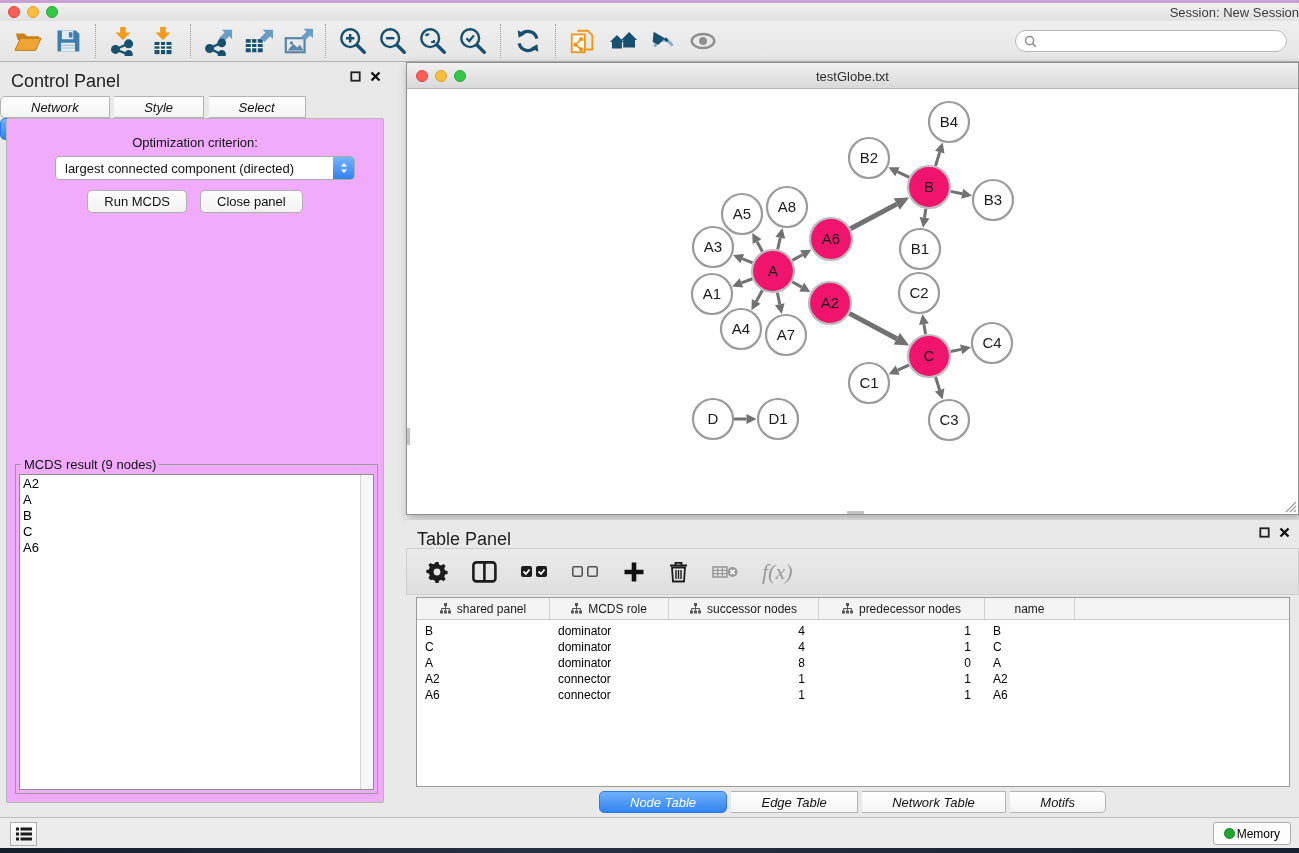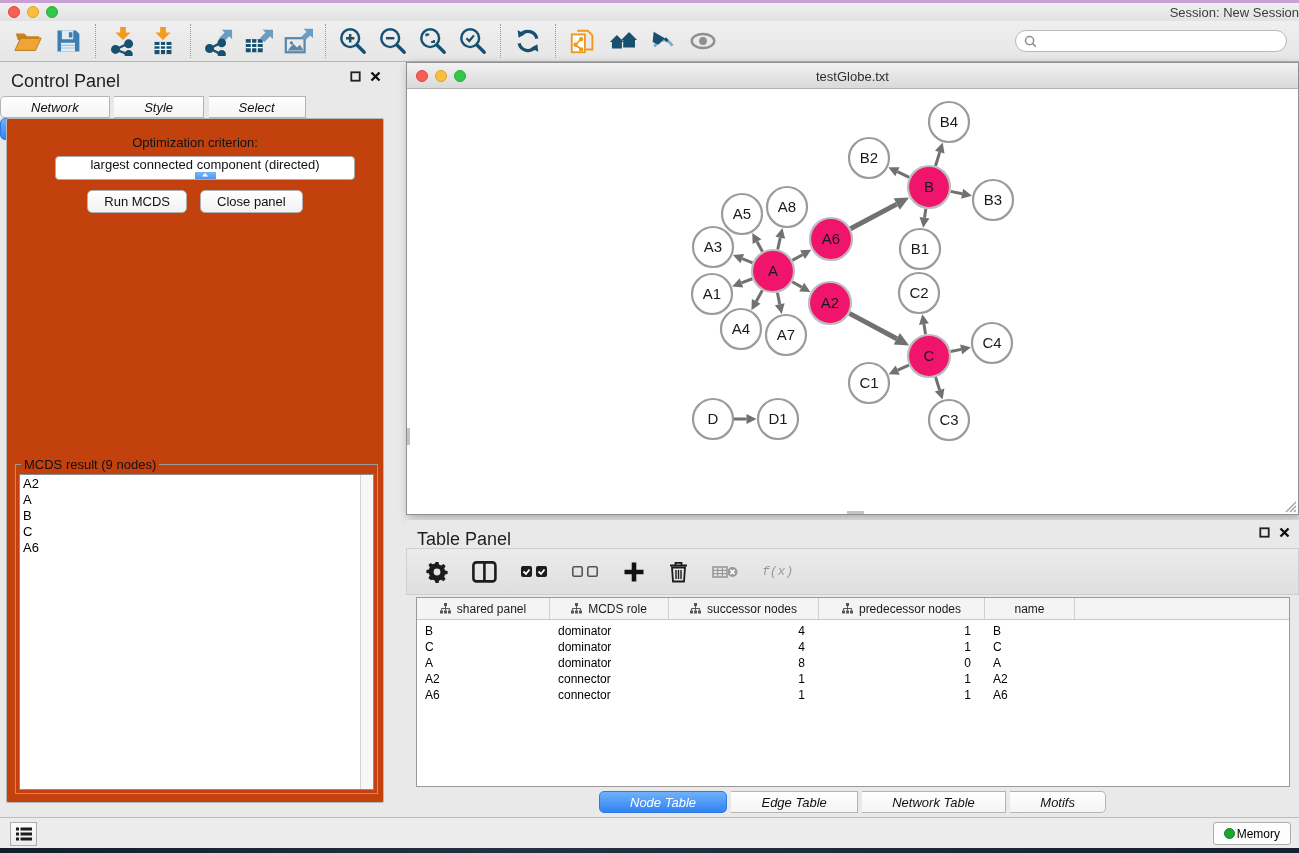--- a/index.html
+++ b/index.html
@@ -41,26 +41,26 @@
   .seg button { height:22px; padding:0 30px; font-size:13px; color:#111;
                 background:linear-gradient(#ffffff,#f4f4f4);
                 border:1px solid #b4b4b4; border-left:none; cursor:default;
                 font-family:"Liberation Sans",sans-serif;font-style:italic; }
   .seg button:first-child { border-left:1px solid #b4b4b4;
                 border-radius:5px 0 0 5px; }
   .seg button:last-child { border-radius:0 5px 5px 0; }
   .seg button.sel { background:linear-gradient(#6fb2fa,#3282f2); color:#fff;
                 border:1px solid #2f79e2; border-radius:5px; }
   .cp-body { position:absolute; left:6px; right:6px; top:56px; bottom:14px;
-             background:#c2410c; border:1px solid #b6b6b6; border-radius:2px; }
+             background:#f0abfc; border:1px solid #b6b6b6; border-radius:2px; }
   .opt-label { position:absolute; left:0; right:0; top:16px; text-align:center;
                font-size:13px; color:#111; }
   .dropdown { position:absolute; left:48px; right:28px; top:37px; height:24px;
               background:#fff; border:1px solid #ababab; border-radius:4px;
-              display:flex; align-items:center; overflow:hidden;flex-direction:column; }
+              display:flex; align-items:center; overflow:hidden; }
   .dropdown .val { flex:1; padding:0 9px; font-size:13px; color:#111; white-space:nowrap; }
   .dropdown .spin { width:21px; height:24px;
               background:linear-gradient(#7ab6fa,#2f7ff2);
               display:flex; flex-direction:column; align-items:center;
               justify-content:center; gap:1px; }
   .btn-row { position:absolute; left:0; right:0; top:71px; display:flex;
              justify-content:center; gap:13px; }
   .btn { height:23px; padding:0 16px; font-size:13px; color:#111;
          background:linear-gradient(#ffffff,#f1f1f1); border:1px solid #b0b0b0;
          border-radius:5px; font-family:"Liberation Sans",sans-serif; }
@@ -87,21 +87,21 @@
   .nw-canvas { position:absolute; left:0; top:27px; right:0; bottom:0; background:#fff; }
   .stub-left { position:absolute; left:0; top:338px; width:3px; height:17px; background:#c4c4c4; }
   .stub-bottom { position:absolute; left:440px; bottom:0; width:17px; height:3px; background:#c4c4c4; }
   .grip { position:absolute; right:1px; bottom:1px; }
 
   
   .table-panel { left:406px; top:520px; width:893px; height:297px; background:#e9e9e9; }
   .tp-toolbar { position:absolute; left:0; right:0; top:28px; height:47px;
               background:linear-gradient(#ebebeb,#dfdfdf); border:1px solid #cfcfcf;
               display:flex; align-items:center; padding-left:19px; gap:24px; }
-  .fx { font-family:Liberation Mono, monospace; font-style:italic; font-size:13px; color:#9a9a9a; }
+  .fx { font-family:Liberation Serif, serif; font-style:italic; font-size:22px; color:#9a9a9a; }
   .tp-table { position:absolute; left:10px; top:77px; width:874px; height:190px;
               background:#fff; border:1px solid #9a9a9a; overflow:hidden; }
   .thead { display:flex; height:22px; background:#f4f4f4; border-bottom:1px solid #c9c9c9; }
   .th { display:flex; align-items:center; justify-content:center; gap:6px;
         border-right:1px solid #cfcfcf; font-size:12px; color:#1a1a1a; }
   .tr { display:flex; height:16px; align-items:center; }
   .tr:first-child { margin-top:3px; }
   .td { font-size:12px; color:#000; overflow:hidden; white-space:nowrap; }
   .tp-tabs { position:absolute; left:0; right:0; top:271px; display:flex; justify-content:center; }
 

